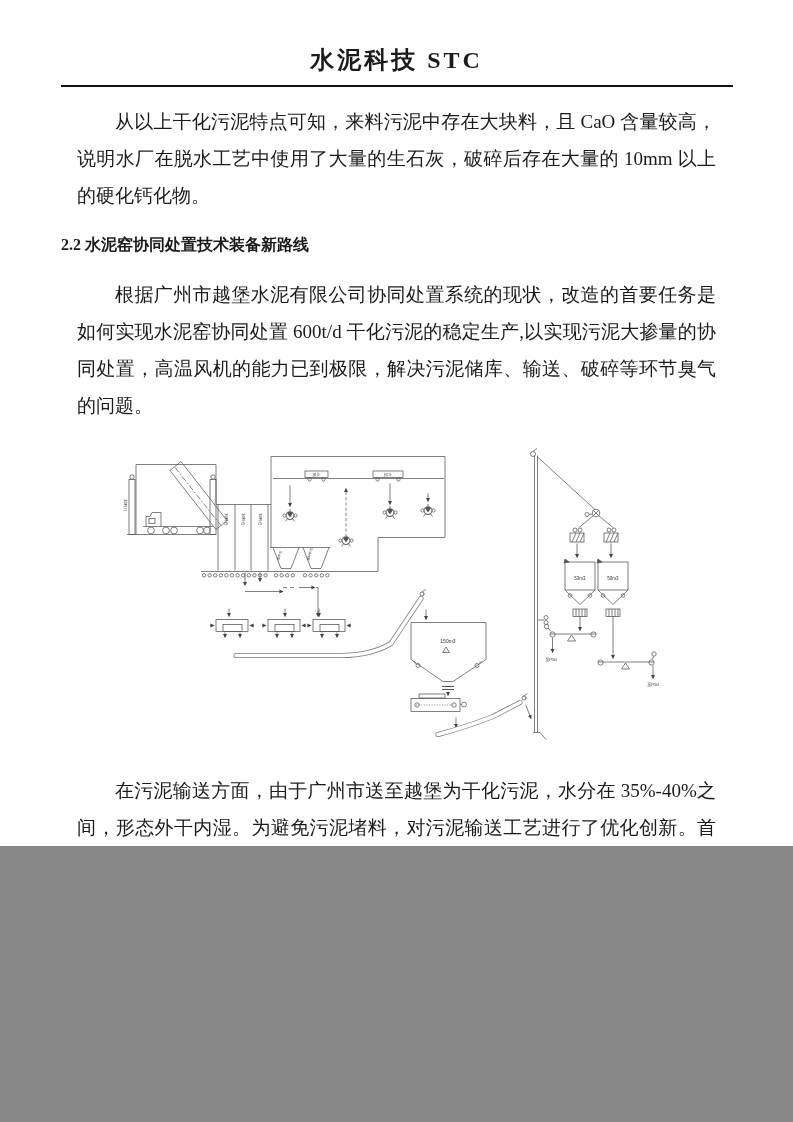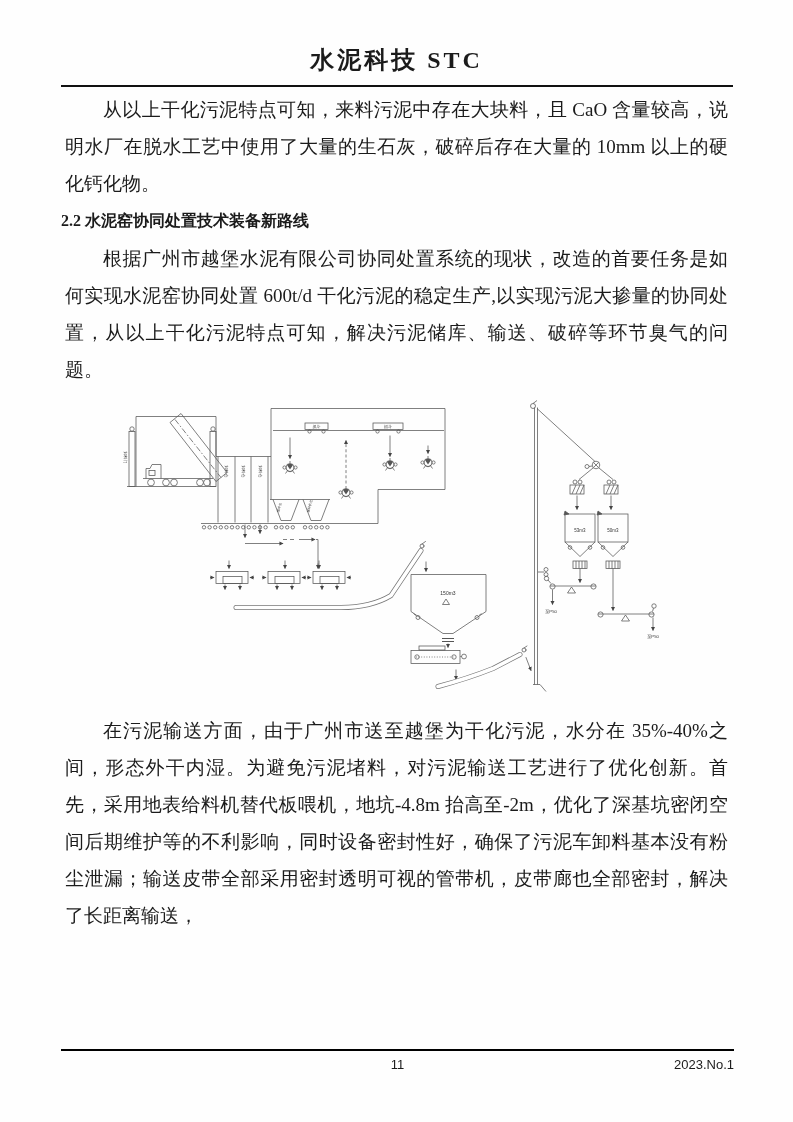--- a/index.html
+++ b/index.html
@@ -1,28 +1,28 @@
 <!DOCTYPE html>
 <html><head>
 <meta charset="utf-8">
 <style>
   html,body{margin:0;padding:0;background:#888;}
   .page{
-    position:relative;width:793px;height:1122px;background:#fefefe;
+    position:relative;width:793px;height:846px;background:#fefefe;
     margin:0 auto;overflow:hidden;
     font-family:"Liberation Serif","DejaVu Serif",serif;color:#1b1b1b;
   }
   .header{ text-align:center; padding-top:44px; }
   .journal-title{
     font-size:24px;font-weight:bold;letter-spacing:3px;
     font-family:"Liberation Serif","DejaVu Serif",serif;
   }
   .header-rule{ border:0;border-top:2px solid #111;margin:9px 60px 0 61px; }
   .content{ margin:0 61px; font-size:19px; line-height:37px; text-align:justify; }
-  .content p{ margin:4px; text-indent:38px; }
+  .content p{ margin:16px; text-indent:38px; }
   h2.section{
     font-size:16px; font-weight:bold; line-height:30px; margin:1px 0 0 0;
     text-indent:0;
   }
   .figure-area{ height:316px; position:relative; }
   .figure-area svg{ position:absolute; left:52px; top:0; }
   .fig-caption{
     text-align:center; font-family:"Liberation Sans","DejaVu Sans",sans-serif;
     font-size:15px; font-weight:bold; line-height:22px; margin:0;
     text-indent:0 !important;
@@ -44,21 +44,21 @@
 <div class="page">
 
   <div class="header">
     <div class="journal-title">水泥科技 STC</div>
   </div>
   <hr class="header-rule">
 
   <div class="content">
     <p>从以上干化污泥特点可知，来料污泥中存在大块料，且 CaO 含量较高，说明水厂在脱水工艺中使用了大量的生石灰，破碎后存在大量的 10mm 以上的硬化钙化物。</p>
     <h2 class="section">2.2 水泥窑协同处置技术装备新路线</h2>
-    <p>根据广州市越堡水泥有限公司协同处置系统的现状，改造的首要任务是如何实现水泥窑协同处置 600t/d 干化污泥的稳定生产,以实现污泥大掺量的协同处置，从以上干化污泥特点可知，解决污泥储库、输送、破碎等环节臭气的问题。</p>
+    <p>根据广州市越堡水泥有限公司协同处置系统的现状，改造的首要任务是如何实现水泥窑协同处置 600t/d 干化污泥的稳定生产,以实现污泥大掺量的协同处置，高温风机的能力已到极限，解决污泥储库、输送、破碎等环节臭气的问题。</p>
 
     <div class="figure-area">
       <svg width="595" height="316" viewBox="0 0 595 313">
         <defs>
           <marker id="ah" viewBox="0 0 6 6" refX="5.2" refY="3" markerWidth="5.5" markerHeight="5.5" orient="auto-start-reverse">
             <path d="M0,0 L6,3 L0,6 z" fill="#444"></path>
           </marker>
           <g id="grab" fill="none" stroke="#555" stroke-width="0.75">
             <line x1="0" y1="-4" x2="0" y2="-6.5"></line>
             <circle cx="0" cy="0" r="4" fill="#fff"></circle>

